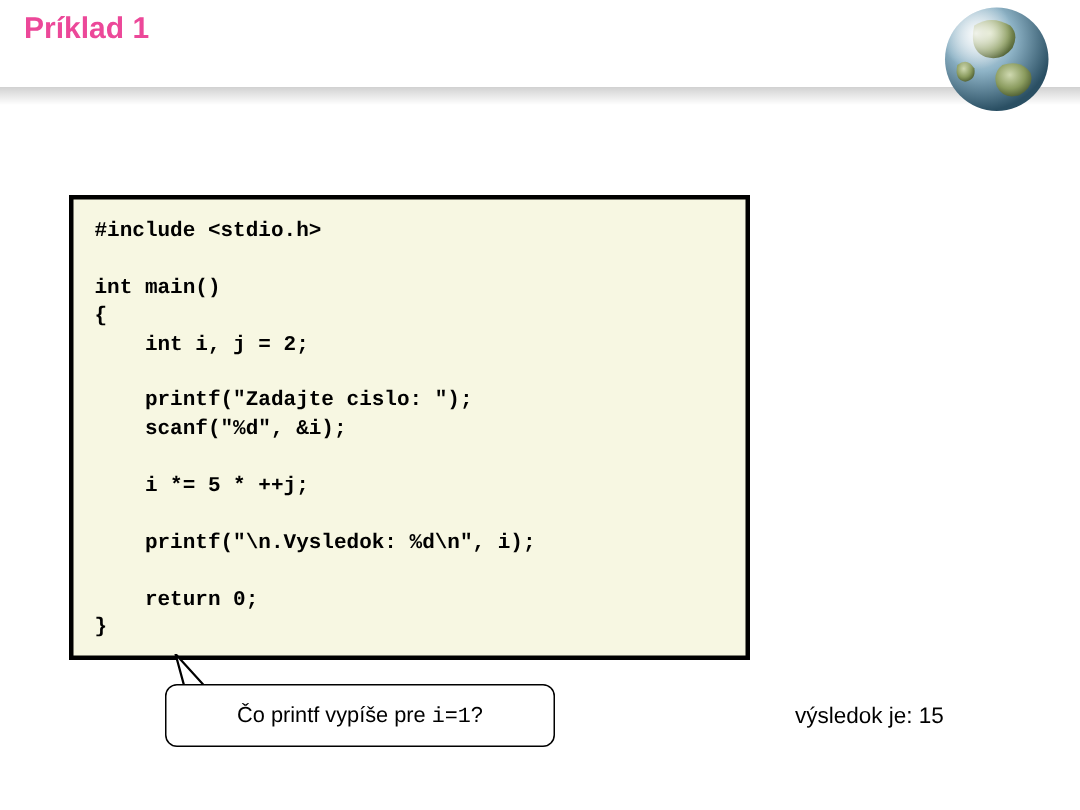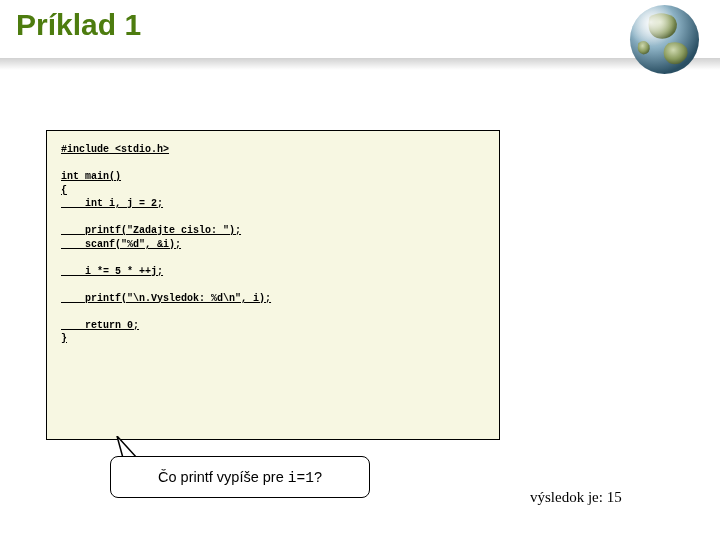--- a/index.html
+++ b/index.html
@@ -17,48 +17,47 @@
     height: 70px;
     padding: 8px 16px 0 16px;
   }
   .title-shadow {
     position: absolute;
     left: 0; right: 0; bottom: 0;
     height: 12px;
     background: linear-gradient(to bottom, rgba(0,0,0,0.18), rgba(0,0,0,0));
   }
   .title-text {
-    font-size: 30px;
+    font-size: 20px;
     font-weight: bold;
     font-family: Arial, sans-serif;
-    color: #4d7c0f;
+    color: #ec4899;
   }
   .globe {
     position: absolute;
     top: 2px;
     right: 18px;
     width: 75px;
     height: 75px;
   }
   .code-box {
     position: absolute;
     left: 46px;
     top: 130px;
     width: 454px;
     height: 310px;
     background: #f7f7e2;
-    border: 1px solid #000000;
+    border: 3px solid #000000;
     padding: 12px 14px;
     font-family: "Courier New", monospace;
     font-weight: bold;
-    font-size: 10px;
+    font-size: 14px;
     line-height: 1.35;
     color: #000;
     white-space: pre;
-    text-decoration: underline;
   }
   .callout {
     position: absolute;
     left: 110px;
     top: 456px;
     width: 260px;
     height: 42px;
     background: #fff;
     border: 1.5px solid #000;
     border-radius: 8px;
@@ -74,23 +73,22 @@
     top: 436px;
     width: 0; height: 0;
   }
   .callout-tail svg { position: absolute; top: 0; left: 0; }
   .callout .mono { font-family: "Courier New", monospace; }
   .answer {
     position: absolute;
     left: 530px;
     top: 469px;
     font-size: 15px;
-    font-family: Liberation Serif, serif;
+    font-family: Liberation Sans, sans-serif;
     color: #000;
-    margin-top: 20px;
   }
 </style>
 </head>
 <body>
 
 <div class="title-region">
   <div class="title-text">Príklad 1</div>
   <div class="title-shadow"></div>
 </div>
 

